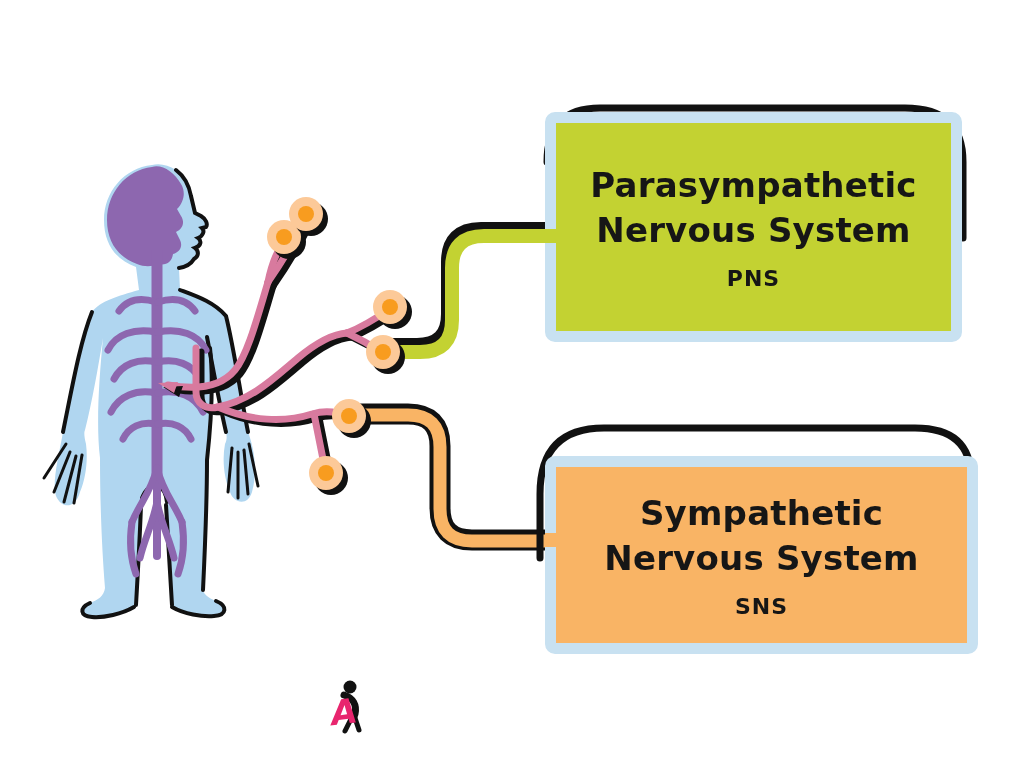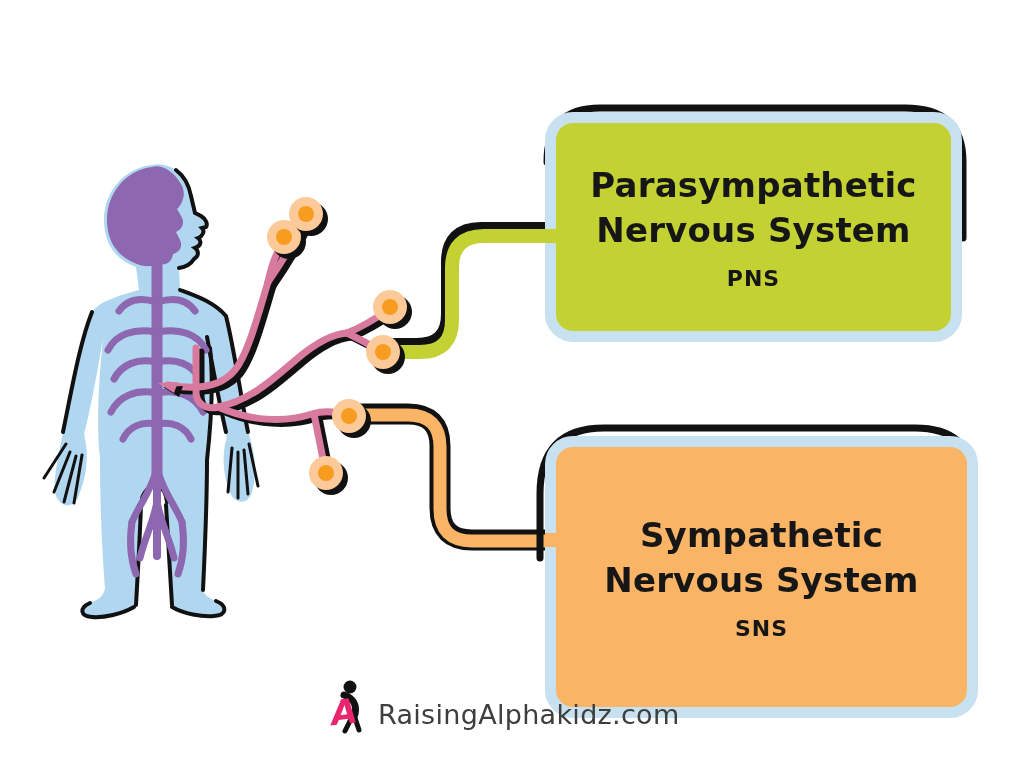--- a/index.html
+++ b/index.html
@@ -1,23 +1,23 @@
 <!DOCTYPE html>
 <html><head>
 <meta charset="utf-8">
 <style>
   html,body{margin:0;padding:0;background:#ffffff;}
   .stage{position:relative;width:1024px;height:768px;background:#ffffff;overflow:hidden;
          font-family:"DejaVu Sans","Liberation Sans",sans-serif;}
   .art{position:absolute;left:0;top:0;z-index:1;}
   .label-box{position:absolute;z-index:2;box-sizing:border-box;border:11px solid #c8e1f1;
-             border-radius:28px;display:flex;flex-direction:column;align-items:center;
+             border-radius:10px;display:flex;flex-direction:column;align-items:center;
              justify-content:center;text-align:center;color:#161616;}
   .box-pns{left:545px;top:112px;width:417px;height:230px;background:#c3d232;}
-  .box-sns{left:545px;top:436px;width:433px;height:282px;background:#f9b465;}
+  .box-sns{left:545px;top:456px;width:433px;height:198px;background:#f9b465;}
   .box-title{font-weight:700;font-size:34px;line-height:1.32;letter-spacing:0.2px;}
   .box-abbr{font-weight:700;font-size:22px;margin-top:13px;letter-spacing:1px;}
   .stub{position:absolute;z-index:3;height:14px;width:22px;}
   .stub-green{left:545px;top:229px;background:#c3d232;}
   .stub-orange{left:545px;top:533px;background:#f9b465;}
   .watermark{position:absolute;z-index:2;left:330px;top:674px;display:flex;align-items:center;}
   .wm-text{font-size:27px;color:#3e3e3e;letter-spacing:0.3px;margin-left:6px;margin-top:18px;}
 </style>
 </head>
 <body>
@@ -186,16 +186,15 @@
   <div class="stub stub-orange"></div>
 
   <div class="watermark">
     <svg width="42" height="62" viewBox="0 0 42 62">
       <circle cx="20" cy="13" r="6.5" fill="#111111"></circle>
       <path d="M 14,21 C 23,24 27,31 25,40 L 23,45" fill="none" stroke="#111111" stroke-width="7" stroke-linecap="round"></path>
       <path d="M 23,41 L 15,57" fill="none" stroke="#111111" stroke-width="5" stroke-linecap="round"></path>
       <path d="M 24,41 L 29,56" fill="none" stroke="#111111" stroke-width="5" stroke-linecap="round"></path>
       <text x="1" y="50" font-family="DejaVu Sans, sans-serif" font-size="34" font-weight="bold" font-style="italic" fill="#e8256e" transform="rotate(-7 12 38)">A</text>
     </svg>
-    <span class="wm-text">RaisingAlphakidz.com</span>
   </div>
 
 </div>
 
 </body></html>

